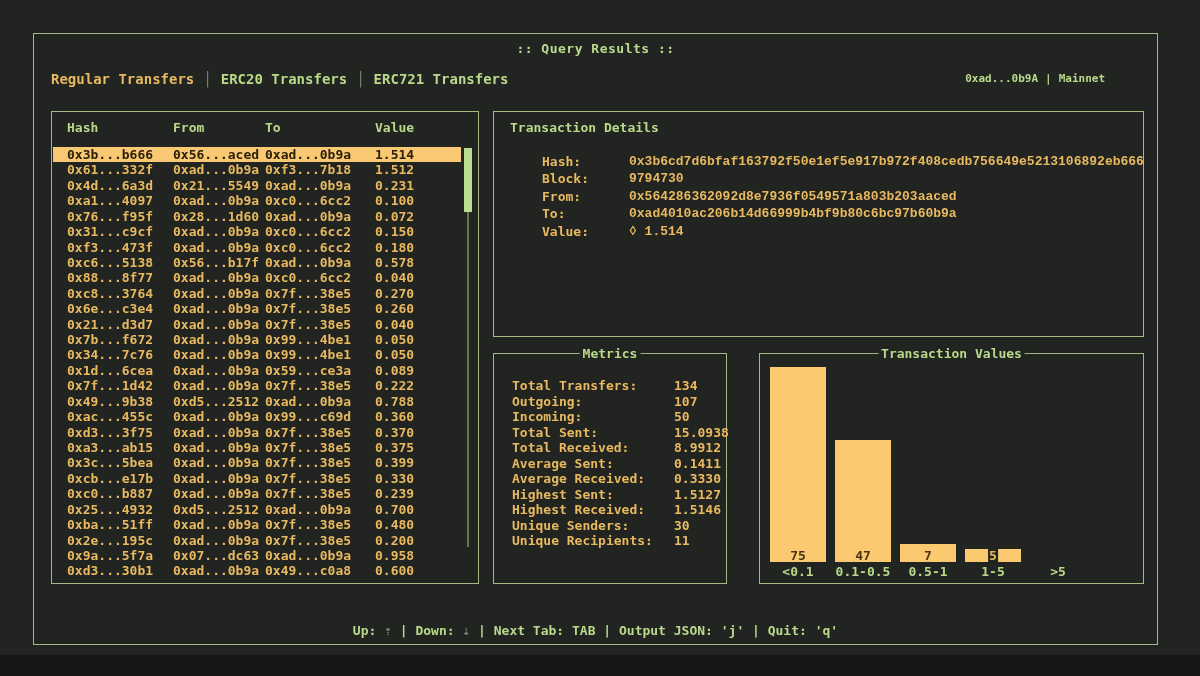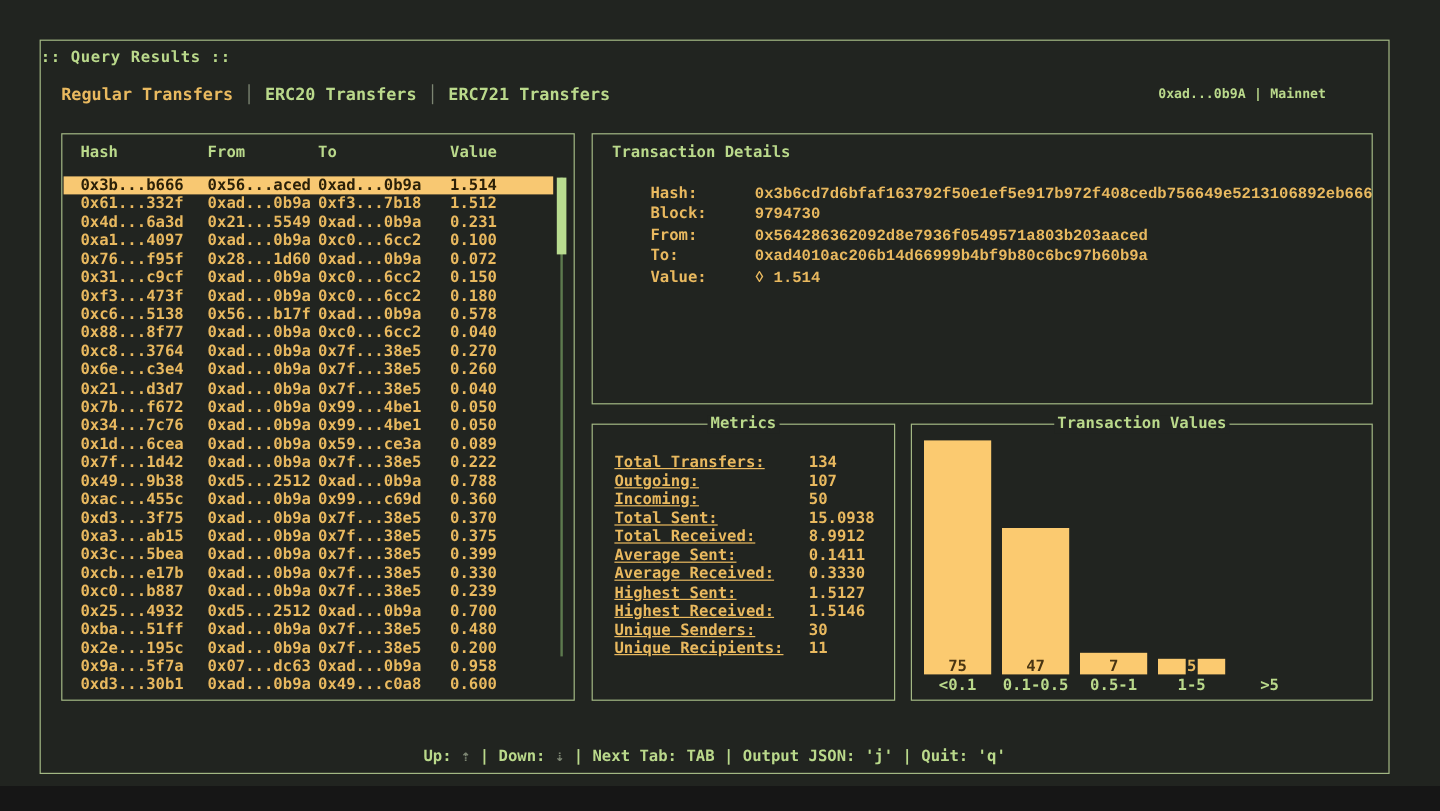--- a/index.html
+++ b/index.html
@@ -8,21 +8,21 @@
     background:var(--background,#212420);
     font-family:"DejaVu Sans Mono","Liberation Mono",monospace;
     font-weight:700;
     -webkit-font-smoothing:antialiased;
   }
   .bottom-strip{position:absolute;left:0;bottom:0;width:100%;height:21px;background:#161616;}
   .frame{
     position:absolute;left:33px;top:33px;width:1125px;height:612px;
     border:1px solid var(--border,#a3b884);box-sizing:border-box;
   }
-  .app-title{position:absolute;top:7px;left:0;right:0;
+  .app-title{position:absolute;top:7px;left:0;right:0;text-align:center;
     color:var(--text-green,#bad98b);font-size:13px;letter-spacing:.5px;}
   .tab-bar{position:absolute;left:17px;top:37px;font-size:14px;color:var(--text-green,#bad98b);white-space:nowrap;}
   .tab{cursor:default;}
   .tab.active{color:var(--text-amber,#e9b95f);}
   .tab-sep{color:var(--dim,#7c8572);padding:0 9px;font-weight:400;}
   .wallet{position:absolute;right:52px;top:38px;font-size:11px;color:var(--text-green,#bad98b);white-space:nowrap;}
   .wallet .wallet-sep{padding:0 7px;}
   .panel{position:absolute;border:1px solid var(--border,#a3b884);box-sizing:border-box;background:var(--background,#212420);}
   
   #table-panel{left:17px;top:77px;width:428px;height:473px;}
@@ -34,26 +34,26 @@
   .scroll-track{position:absolute;right:9px;top:36px;height:399px;width:2px;background:#5d7a4e;}
   .scroll-thumb{position:absolute;right:6px;top:36px;width:8px;height:64px;background:#b9dc90;}
   
   #details-panel{left:459px;top:77px;width:651px;height:226px;}
   .panel-title-inline{position:absolute;left:16px;top:8px;color:var(--text-green,#bad98b);font-size:13px;}
   .fields{position:absolute;left:16px;top:41px;right:8px;font-size:13px;}
   .field{display:flex;height:17.4px;line-height:17.4px;white-space:nowrap;}
   .flabel{width:87px;color:var(--text-amber,#e9b95f);flex:none;padding-left:32px;}
   .fvalue{color:var(--text-amber,#e9b95f);font-family:Liberation Mono, monospace;}
   
-  #metrics-panel{left:459px;top:319px;width:253px;height:231px;}
+  #metrics-panel{left:459px;top:319px;width:234px;height:231px;}
   .panel-title-border{position:absolute;top:-8px;left:50%;transform:translateX(-50%);
     background:var(--background,#212420);padding:0 3px;color:var(--text-green,#bad98b);font-size:13px;white-space:nowrap;}
   .mrows{position:absolute;left:18px;top:24px;right:6px;font-size:13px;}
   .mrow{display:flex;height:15.5px;line-height:15.5px;color:var(--text-amber,#e9b95f);white-space:nowrap;}
-  .mlabel{width:162px;flex:none;text-decoration:underline;}
+  .mlabel{width:162px;flex:none;}
   
   #chart-panel{left:725px;top:319px;width:385px;height:231px;}
   .plot{position:absolute;left:10px;top:0;right:0;height:208px;}
   .bar-slot{position:absolute;bottom:0;width:56px;height:100%;}
   .bar{position:absolute;bottom:0;left:0;width:100%;background:var(--bar-fill,#fbca70);}
   .bar-value{position:absolute;bottom:-1px;left:50%;transform:translateX(-50%);
     font-size:13px;line-height:15px;color:var(--bar-label,#4a3512);}
   .bar-value.outside{color:var(--text-amber,#e9b95f);background:var(--background,#212420);padding:0 1px;}
   .cat-label{position:absolute;top:210px;width:56px;text-align:center;color:var(--text-green,#bad98b);font-size:13px;white-space:nowrap;}
   

